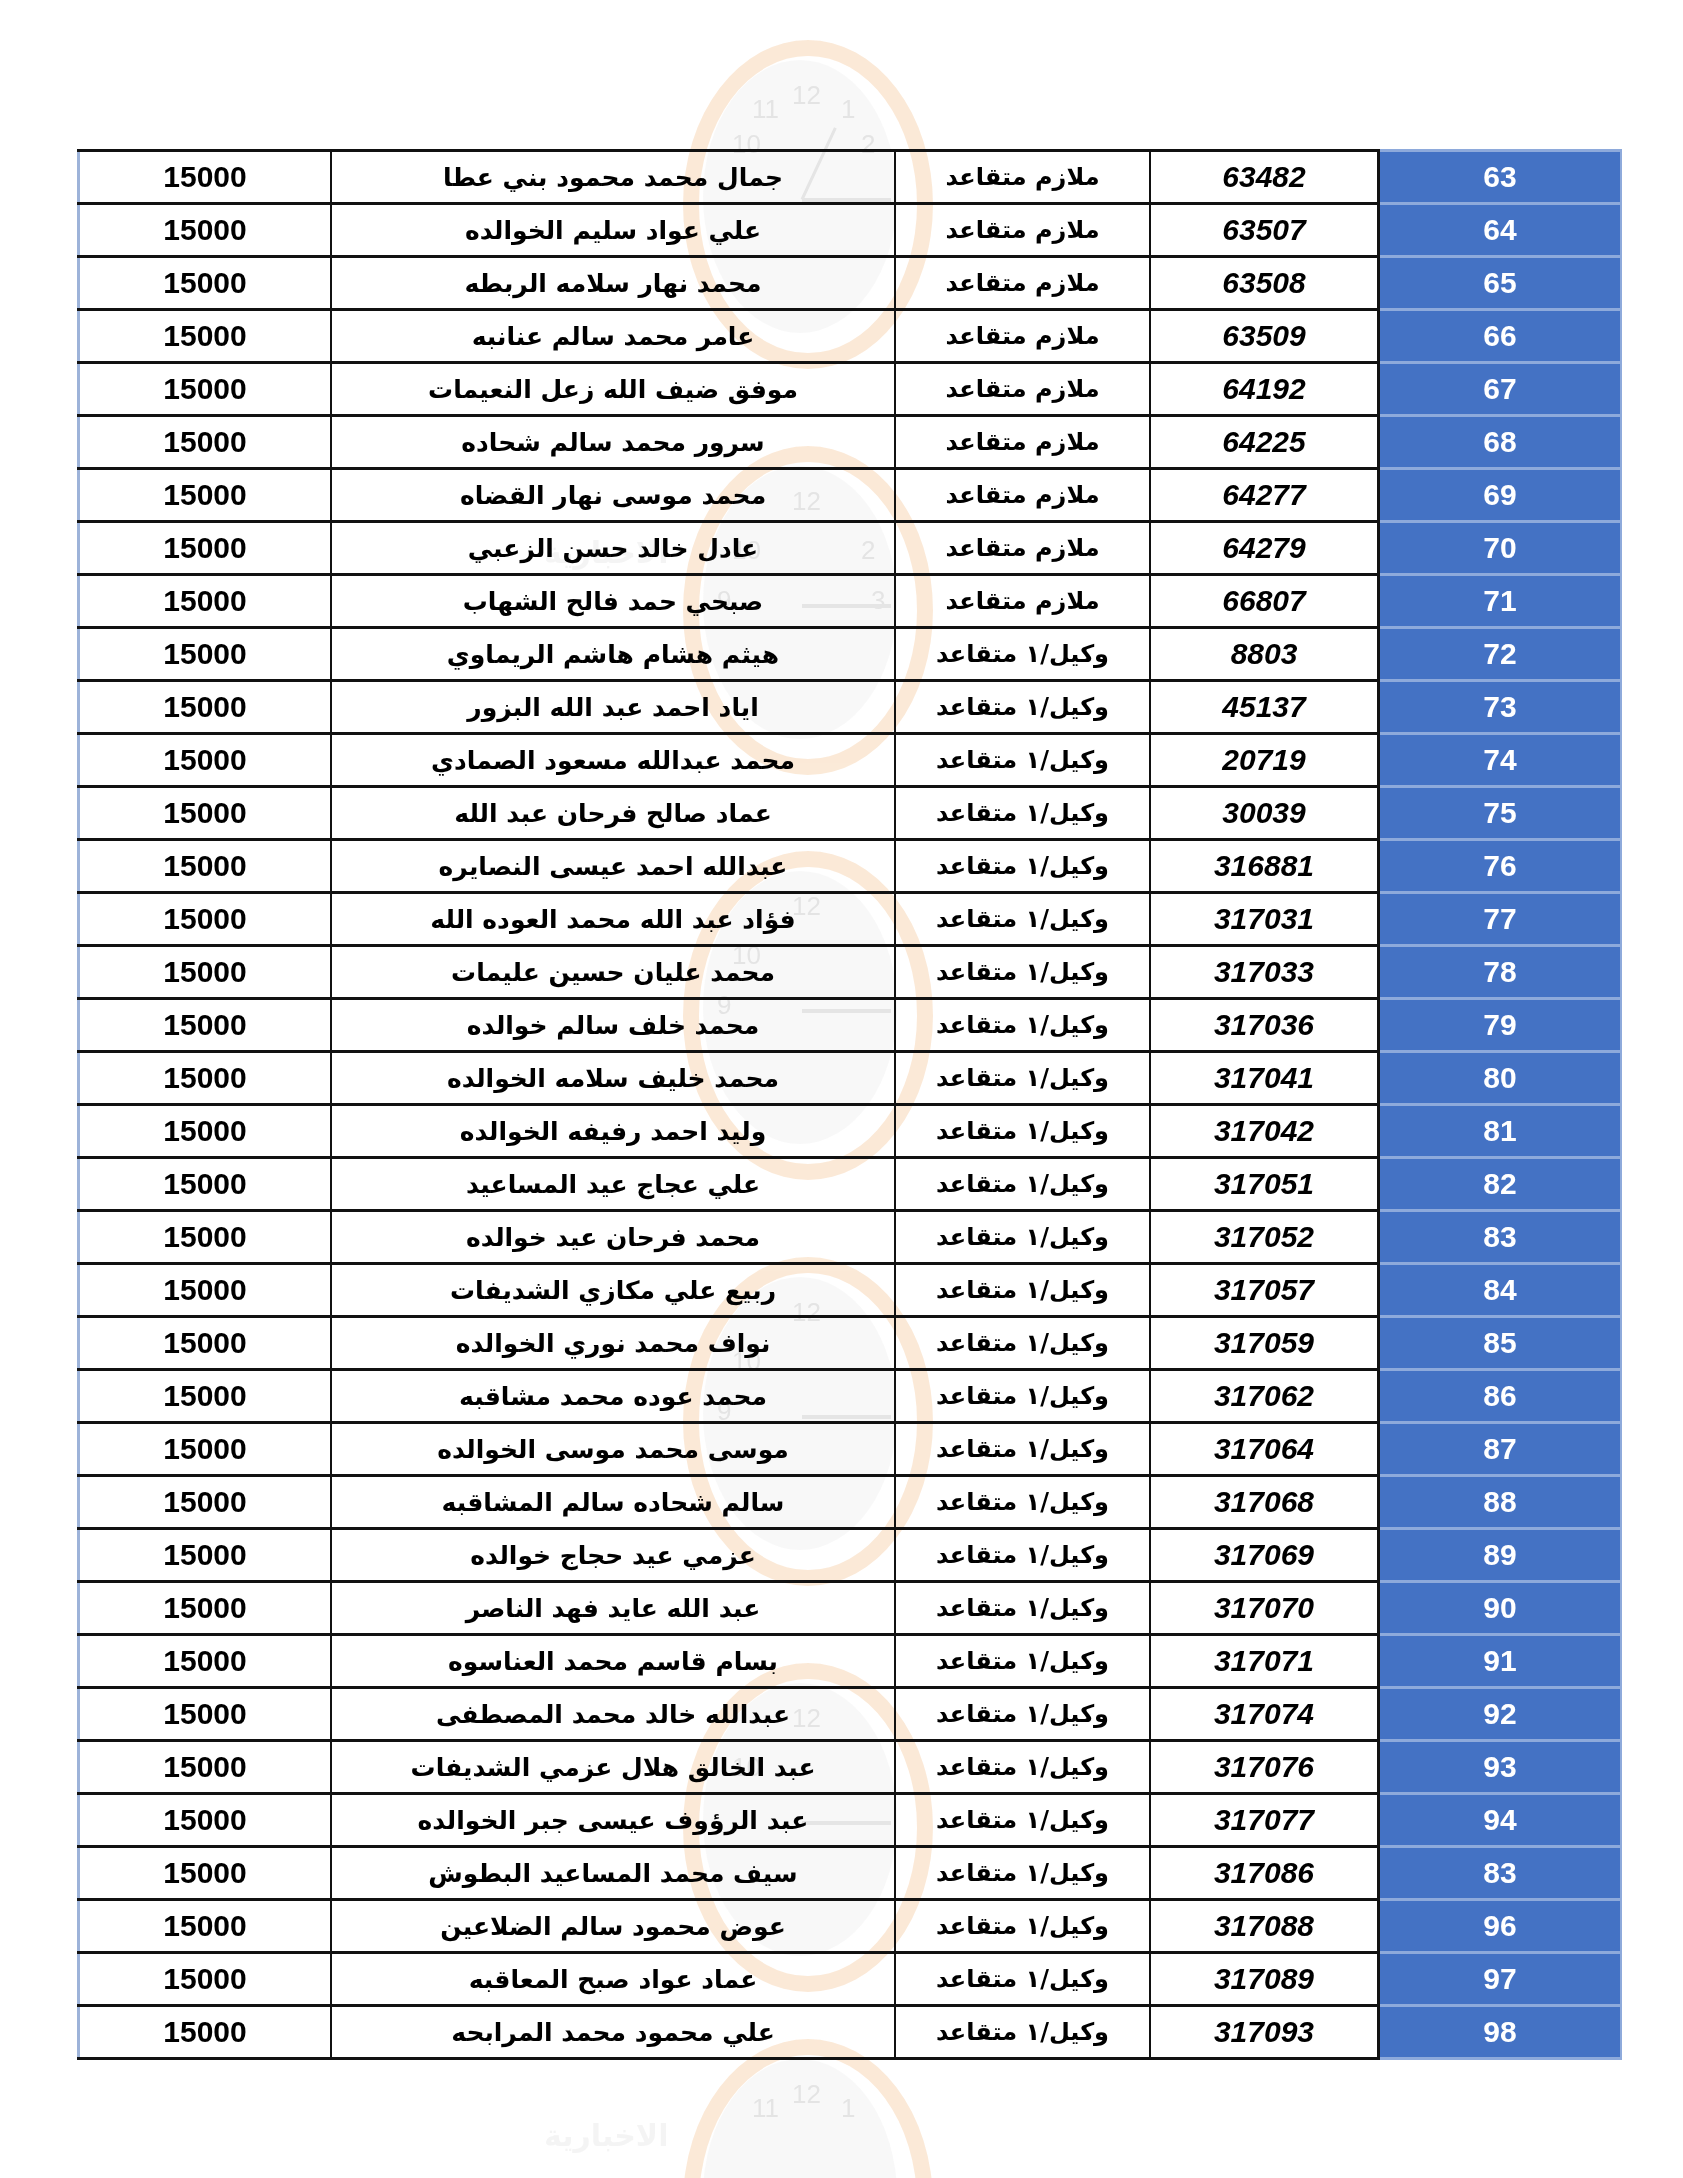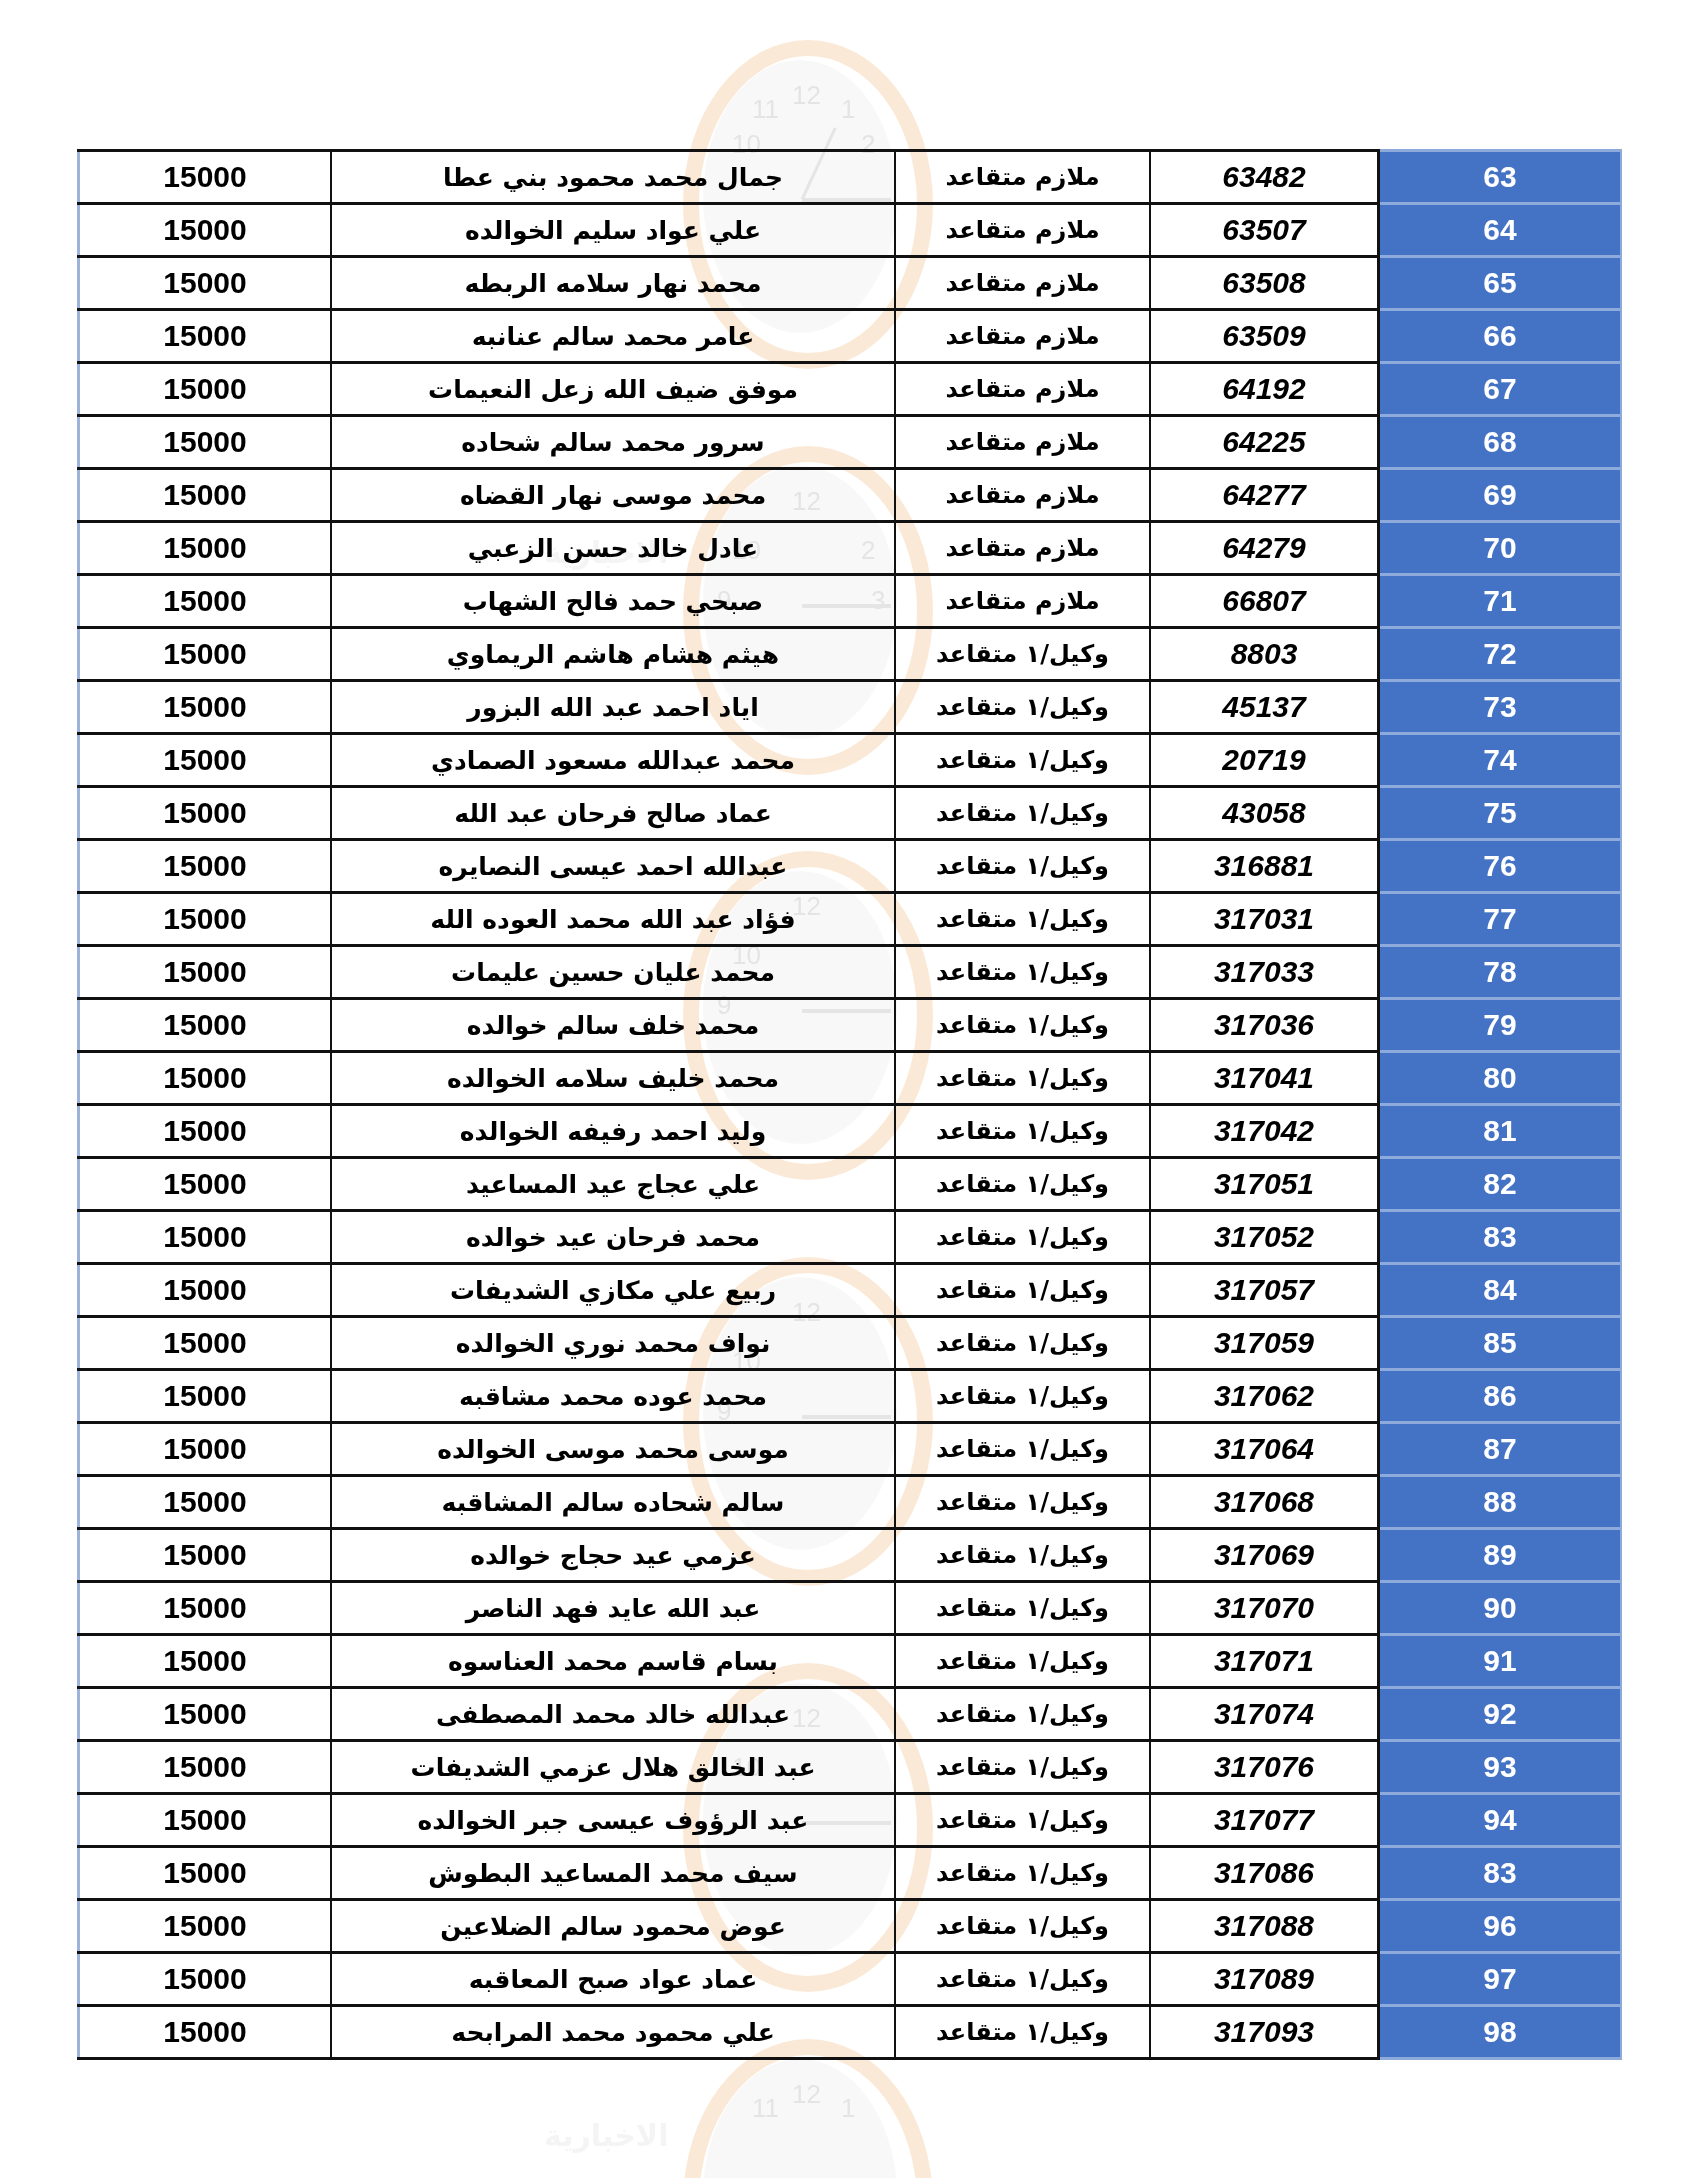--- a/index.html
+++ b/index.html
@@ -267,21 +267,21 @@
       <td class="col-amount">15000</td>
       <td class="col-name">محمد عبدالله مسعود الصمادي</td>
       <td class="col-rank">وكيل/١ متقاعد</td>
       <td class="col-id">20719</td>
       <td class="col-seq">74</td>
     </tr>
       <tr class="" style="">
       <td class="col-amount">15000</td>
       <td class="col-name">عماد صالح فرحان عبد الله</td>
       <td class="col-rank">وكيل/١ متقاعد</td>
-      <td class="col-id">43058</td>
+      <td class="col-id">30039</td>
       <td class="col-seq">75</td>
     </tr>
       <tr class="" style="">
       <td class="col-amount">15000</td>
       <td class="col-name">عبدالله احمد عيسى النصايره</td>
       <td class="col-rank">وكيل/١ متقاعد</td>
       <td class="col-id">316881</td>
       <td class="col-seq">76</td>
     </tr>
       <tr class="" style="">

